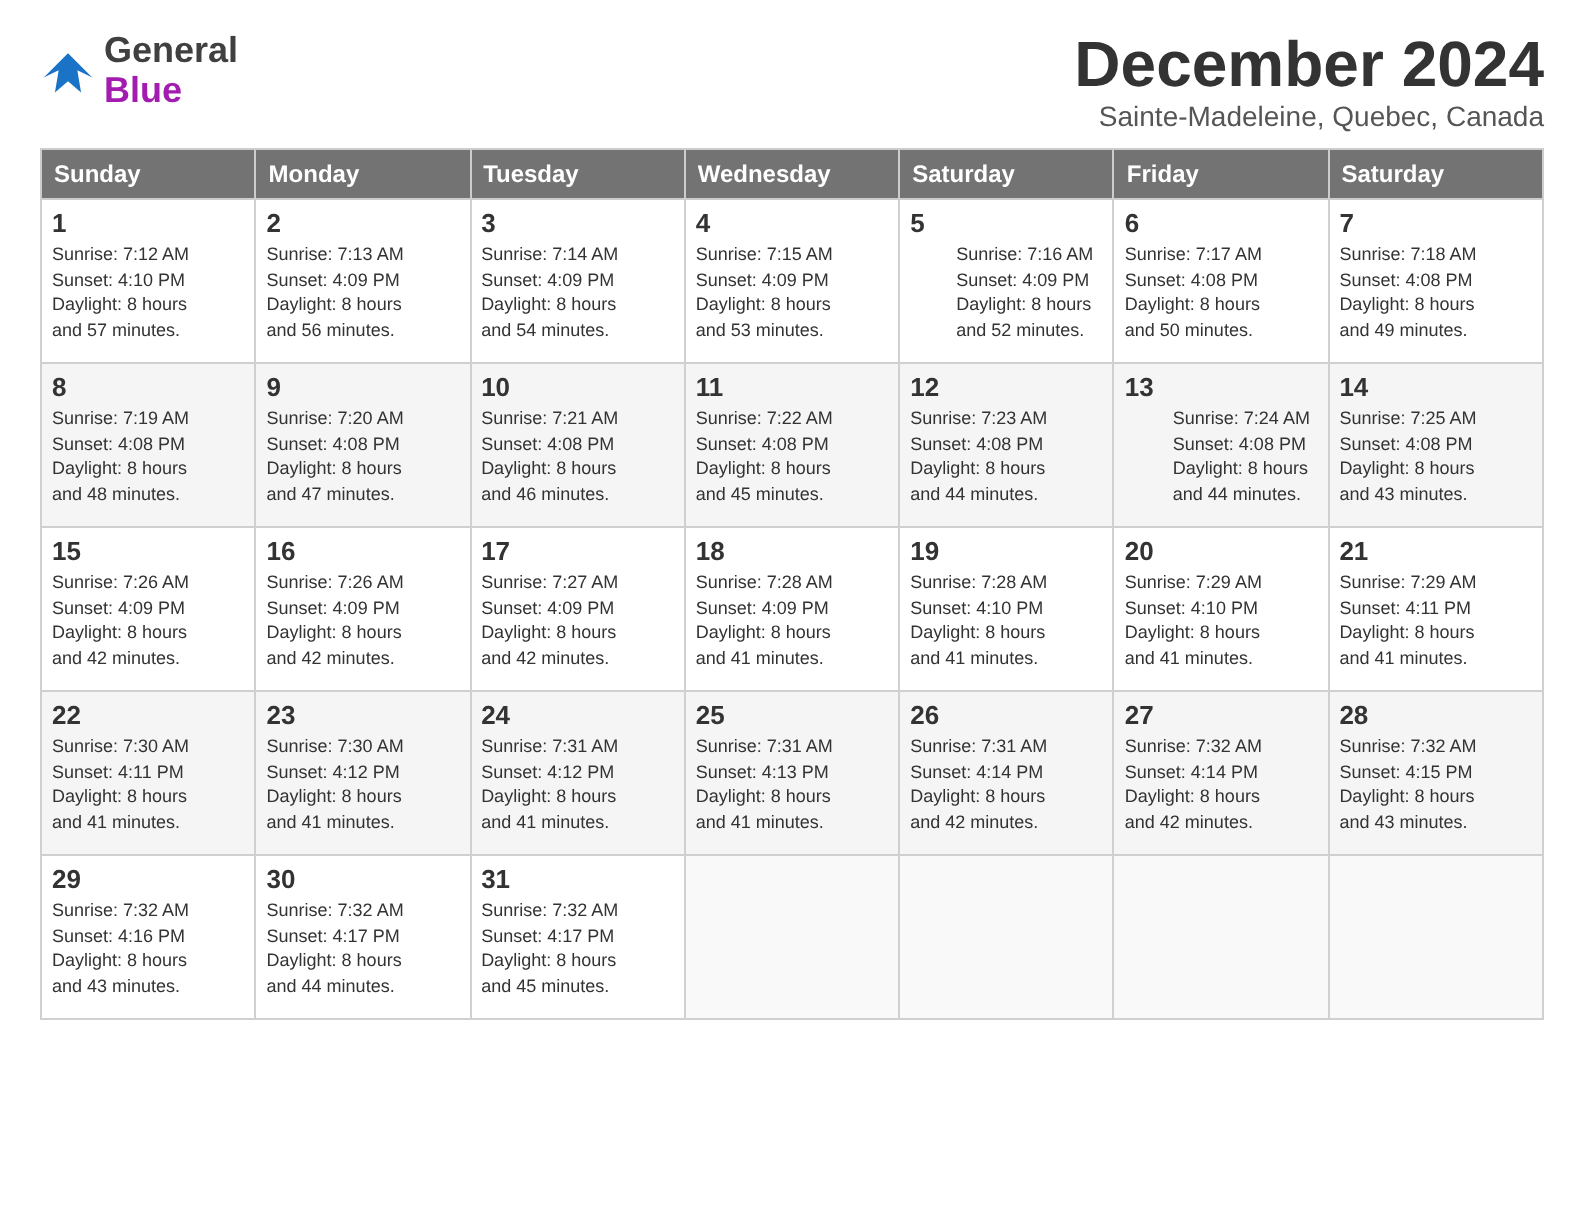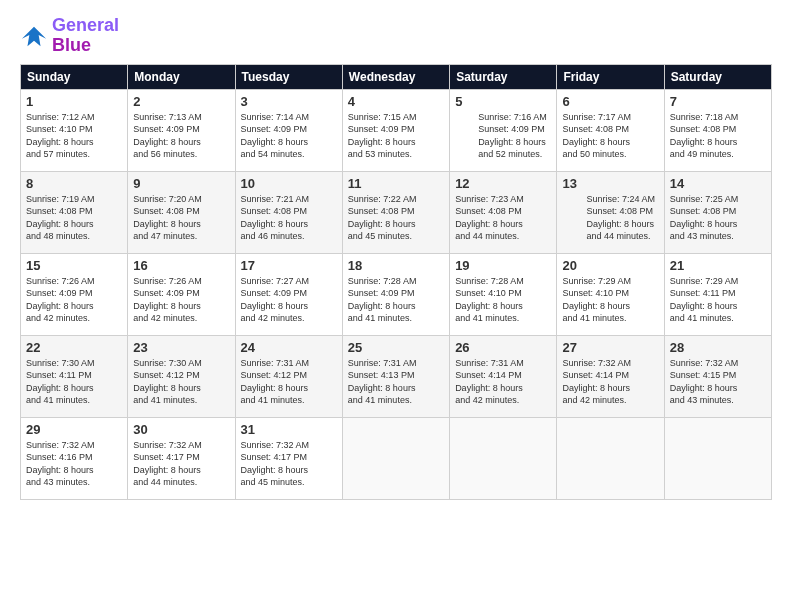--- a/index.html
+++ b/index.html
@@ -51,21 +51,21 @@
       font-size: 14px;
       color: #555;
       margin-top: 2px;
     }
     table {
       width: 100%;
       border-collapse: collapse;
       table-layout: fixed;
     }
     thead tr th {
-      background-color: #0f172a;
+      background-color: #737373;
       color: #fff;
       font-size: 12px;
       font-weight: bold;
       padding: 5px 6px;
       text-align: left;
       border: 1px solid #ccc;
     }
     tbody tr td {
       vertical-align: top;
       border: 1px solid #d0d0d0;
@@ -97,23 +97,27 @@
 </head>
 <body>
 
 <div class="page">
   <div class="header">
     <div class="logo">
       <svg class="logo-bird" viewBox="0 0 30 30">
         <polygon points="15,5 28,18 20,14 22,26 15,20 8,26 10,14 2,18" fill="#1a73c7"></polygon>
       </svg>
       <div class="logo-text">
-        <span style="color:#8b5cf6">General</span><br>
+        <span style="color:#404040">General</span><br>
         <span>Blue</span>
       </div>
+    </div>
+    <div class="title-block">
+      <div class="month-title">December 2024</div>
+      <div class="subtitle">Sainte-Madeleine, Quebec, Canada</div>
     </div>
   </div>
 
   <table>
     <thead>
       <tr>
         <th>Sunday</th>
         <th>Monday</th>
         <th>Tuesday</th>
         <th>Wednesday</th>

